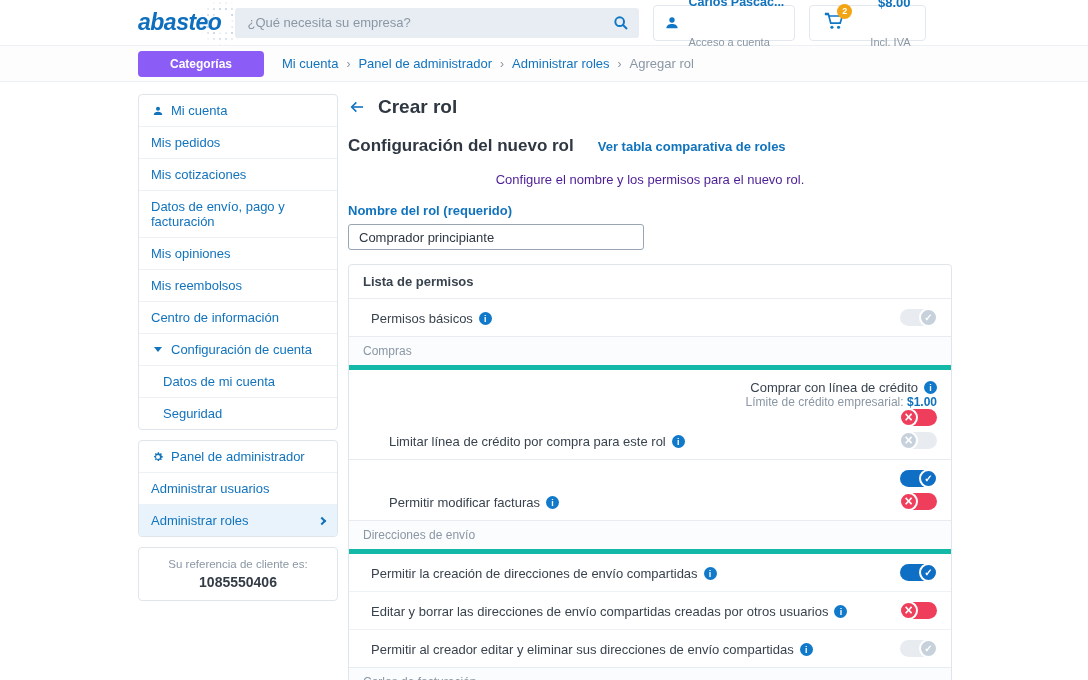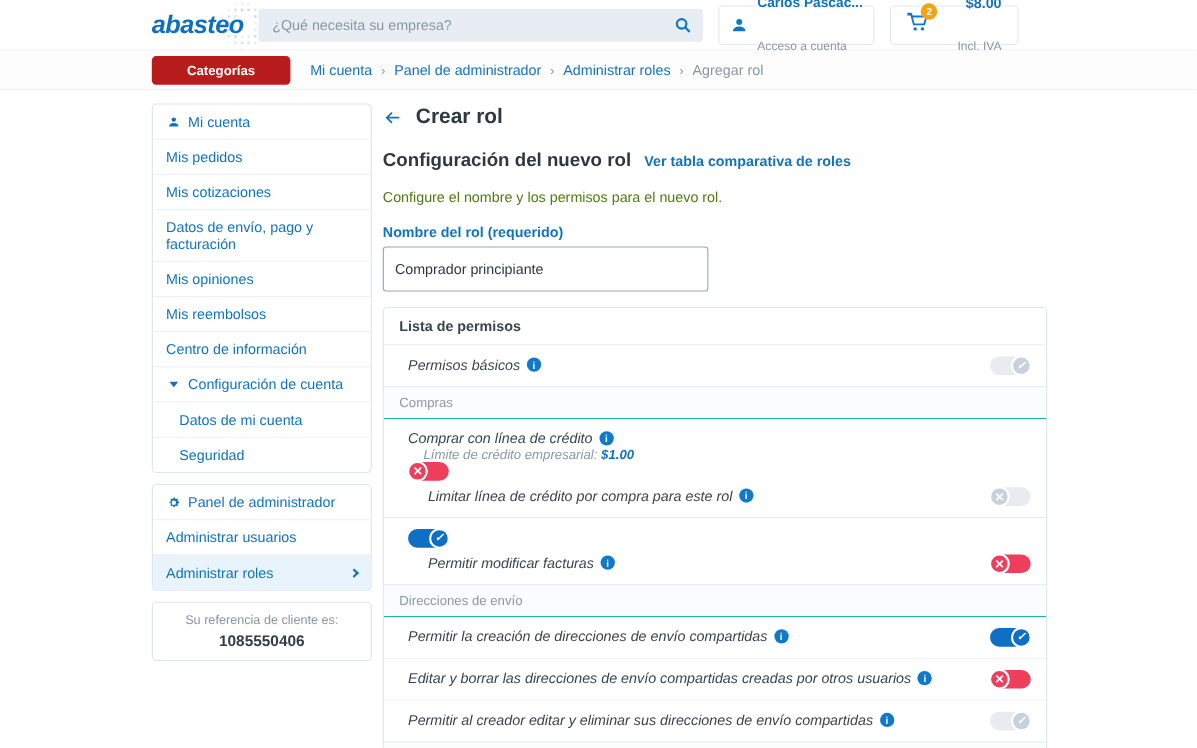--- a/index.html
+++ b/index.html
@@ -27,21 +27,21 @@
   .hsub { font-size:11px; color:#8a97a4; white-space:nowrap; }
   .cart-seg { gap:26px; padding:4px 14px; }
   .cart-icon-wrap { position:relative; }
   .cart-badge { position:absolute; top:-7px; right:-8px; width:15px; height:15px; border-radius:50%; background:#f2a413; color:#fff; font-size:9px; font-weight:bold; display:flex; align-items:center; justify-content:center; }
   .price-col { text-align:right; }
   .price { font-size:13px; font-weight:bold; color:#1273bd; }
   .tax { font-size:11px; color:#8a97a4; }
 
   
   .crumb-bar { display:flex; align-items:center; height:36px; padding-left:138px; border-bottom:1px solid #eef1f4; background:#fdfdfe; }
-  .cat-btn { width:126px; height:26px; background:#b91c1c; color:#fff; font-size:12px; font-weight:bold; border:none; border-radius:4px; cursor:pointer; margin-right:18px; font-family:"Liberation Sans", sans-serif; }
+  .cat-btn { width:126px; height:26px; background:#8b5cf6; color:#fff; font-size:12px; font-weight:bold; border:none; border-radius:4px; cursor:pointer; margin-right:18px; font-family:"Liberation Sans", sans-serif; }
   .crumbs { display:flex; align-items:center; gap:8px; font-size:13px; }
   .crumb-link { color:#1273bd; cursor:pointer; text-decoration:none; }
   .crumb-current { color:#8a97a4; }
   .crumb-sep { color:#8a97a4; font-size:12px; }
 
   
   .content { display:flex; align-items:flex-start; gap:10px; padding:12px 0 0 138px; }
   .sidebar { width:200px; flex-shrink:0; }
   .card { border:1px solid #dfe5eb; border-radius:4px; background:#fff; margin-bottom:10px; overflow:hidden; }
   .side-item { display:flex; align-items:center; gap:7px; padding:8px 12px; font-size:13px; color:#1273bd; cursor:pointer; border-top:1px solid #edf0f4; }
@@ -52,32 +52,32 @@
   .chev-right { margin-left:auto; width:6px; height:6px; border-right:2px solid #1273bd; border-bottom:2px solid #1273bd; transform:rotate(-45deg); }
   .ref-card { text-align:center; padding:10px 8px; }
   .ref-label { font-size:11.5px; color:#8a97a4; margin-bottom:4px; }
   .ref-num { font-size:14px; font-weight:bold; color:#333c46; }
 
   
   .main { width:604px; }
   .back-row { display:flex; align-items:center; gap:12px; margin:2px 0 18px; cursor:default; }
   .back-arrow { color:#1273bd; cursor:pointer; display:inline-flex; }
   .page-title { font-size:19px; font-weight:bold; color:#2e3742; }
-  .title-row { display:flex; align-items:baseline; gap:12px; margin-bottom:16px; }
+  .title-row { display:flex; align-items:baseline; gap:24px; margin-bottom:16px; }
   .section-title { font-size:17px; font-weight:bold; color:#2e3742; }
   .compare-link { font-size:13px; font-weight:bold; color:#1273bd; cursor:pointer; text-decoration:none; }
-  .desc { font-size:13px; color:#4d7c0f; margin-bottom:16px; }
+  .desc { font-size:13px; color:#4c1d95; margin-bottom:16px;text-align:center; }
   .field-label { font-size:13px; font-weight:bold; color:#1273bd; margin-bottom:6px; }
-  .name-input { width:296px; height:41px; border:1px solid #98a6b3; border-radius:3px; padding:0 10px; font-size:13px; color:#2e3742; font-family:"Liberation Sans", sans-serif; }
+  .name-input { width:296px; height:26px; border:1px solid #98a6b3; border-radius:3px; padding:0 10px; font-size:13px; color:#2e3742; font-family:"Liberation Sans", sans-serif; }
 
   
   .perm-box { margin-top:14px; border:1px solid #dfe5eb; border-radius:4px; background:#fff; }
   .perm-header { padding:9px 14px; font-size:13px; font-weight:bold; color:#39434e; border-bottom:1px solid #e8ecf0; }
-  .perm-section { padding:7px 14px; font-size:12px; color:#8a97a4; background:#fbfcfd; border-top:1px solid #e8ecf0; border-bottom:1px solid #14b8a6; }
-  .perm-row { display:flex; align-items:flex-start; padding:10px 14px 10px 22px; font-size:13px; color:#39434e;font-style:italic; }
+  .perm-section { padding:7px 14px; font-size:12px; color:#8a97a4; background:#fbfcfd; border-top:1px solid #e8ecf0; border-bottom:5px solid #14b8a6; }
+  .perm-row { display:flex; align-items:flex-end; padding:10px 14px 10px 22px; font-size:13px; color:#39434e; }
   .perm-row.sub { padding:2px 14px 10px 40px; }
   .perm-row.tight { padding-bottom:4px;flex-direction:column; }
   .perm-row.bordered { border-top:1px solid #eef1f5; }
   .group-divider { border-top:1px solid #e8ecf0; }
   .plabel { display:flex; align-items:center; gap:6px; }
   .note { margin-left:14px; font-size:12px; color:#8a97a4; }
   .note b { color:#1273bd; }
   .spacer { flex:1; }
   .info-ico { display:inline-flex; align-items:center; justify-content:center; width:13px; height:13px; border-radius:50%; background:#1079c9; color:#fff; font-size:9px; font-weight:bold; font-style:normal; cursor:pointer; flex-shrink:0; }
   .info-ico::before { content:"i"; }

